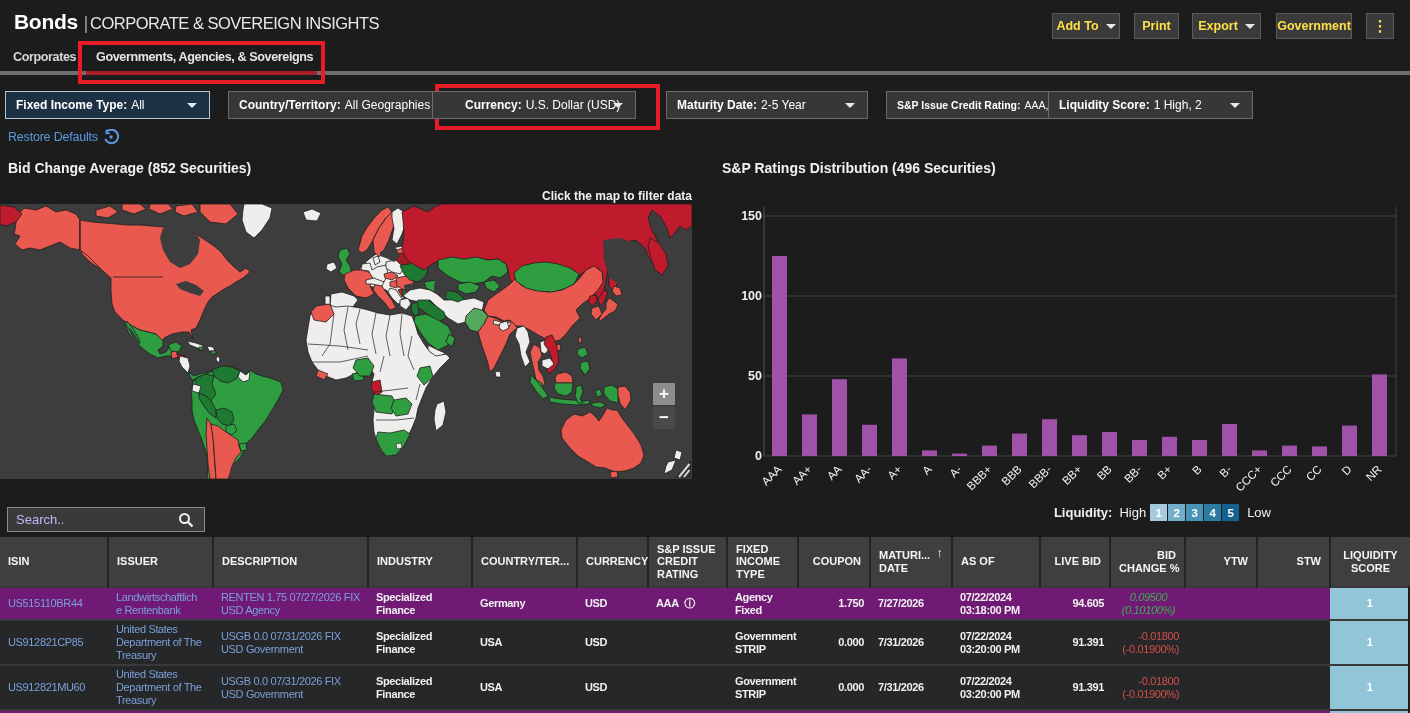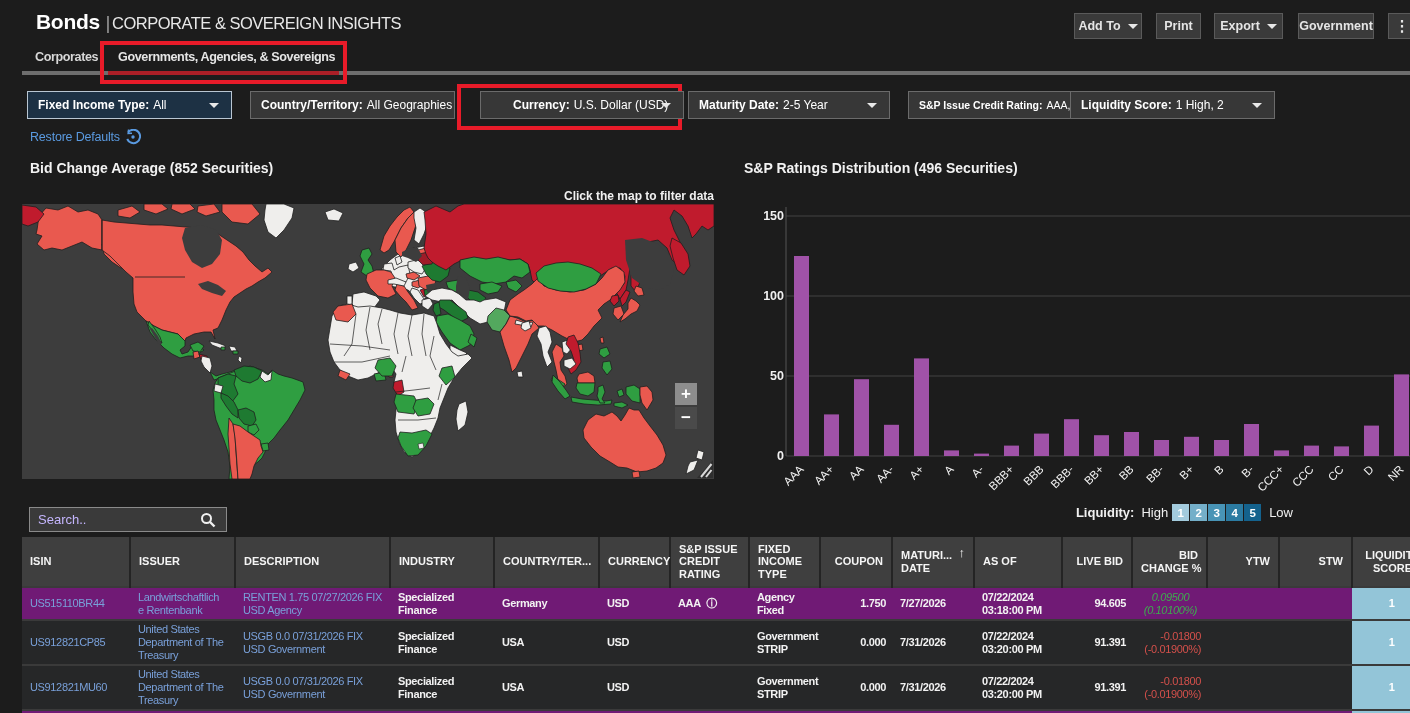--- a/index.html
+++ b/index.html
@@ -1,24 +1,24 @@
 <!DOCTYPE html>
 <html><head>
 <meta charset="utf-8">
 <style>
 * { margin:0; padding:0; box-sizing:border-box; }
 html,body { width:1410px; height:713px; overflow:hidden; background:#1c1c1c; font-family:"Liberation Sans", sans-serif; }
-#page { position:relative; width:1280px; height:713px; background:#1c1c1c; color:#fff;margin-left:22px; }
+#page { position:relative; width:1280px; height:713px; background:#1c1c1c; color:#fff; }
 .abs { position:absolute; }
 
 
 #title { left:14px; top:10px; font-size:21px; font-weight:bold; color:#fff; letter-spacing:-0.3px; }
 #title .sub { font-weight:normal; font-size:16.5px; color:#e8e8e8; letter-spacing:-0.5px; }
 #title .pipe { font-weight:normal; font-size:19px; color:#9a9a9a; padding:0 2px 0 0; }
-.btn { position:absolute; top:13px; height:26px; background:#3a3a3a; border:1px solid #5a5a5a; color:#e5e5e5; font-weight:bold; font-size:12.5px; display:flex; align-items:center; justify-content:center; gap:7px; }
+.btn { position:absolute; top:13px; height:26px; background:#3a3a3a; border:1px solid #5a5a5a; color:#fde047; font-weight:bold; font-size:12.5px; display:flex; align-items:center; justify-content:center; gap:7px; }
 .caret { width:0; height:0; border-left:5px solid transparent; border-right:5px solid transparent; border-top:5px solid #e8e8e8; display:inline-block; }
 
 
 .tab { position:absolute; top:50px; font-size:12.6px; font-weight:bold; color:#e6e6e6; letter-spacing:-0.4px; }
 #tabline { left:0; top:71px; width:1410px; height:4px; background:#6e6e6e; }
 #tabline-red { left:86px; top:71px; width:231px; height:4px; background:#aa1f27; }
 
 
 .anno { position:absolute; border:4px solid #e81b29; }
 
@@ -74,21 +74,21 @@
   <div class="anno" style="left:78px; top:41px; width:247px; height:43px;"></div>
   <div class="anno" style="left:435px; top:84px; width:225px; height:46px;"></div>
 
   <div class="dd" id="dd1" style="left:5px; width:205px;">
       <span><b>Fixed Income Type:</b>All</span>
       <span class="caret"></span>
     </div>
   <div class="dd" style="left:228px; width:205px;">
       <span><b>Country/Territory:</b>All Geographies</span>
     </div>
-  <div class="dd" style="left:458px; width:204px;padding-left:32px;">
+  <div class="dd" style="left:432px; width:204px;padding-left:32px;">
       <span><b>Currency:</b>U.S. Dollar (USD)</span>
       <span class="caret"></span>
     </div>
   <div class="dd" style="left:666px; width:202px;">
       <span><b>Maturity Date:</b>2-5 Year</span>
       <span class="caret"></span>
     </div>
   <div class="dd" style="left:886px; width:203px; font-size:10.5px;">
       <span><b>S&amp;P Issue Credit Rating:</b>AAA, A...</span>
       <span class="caret"></span>

